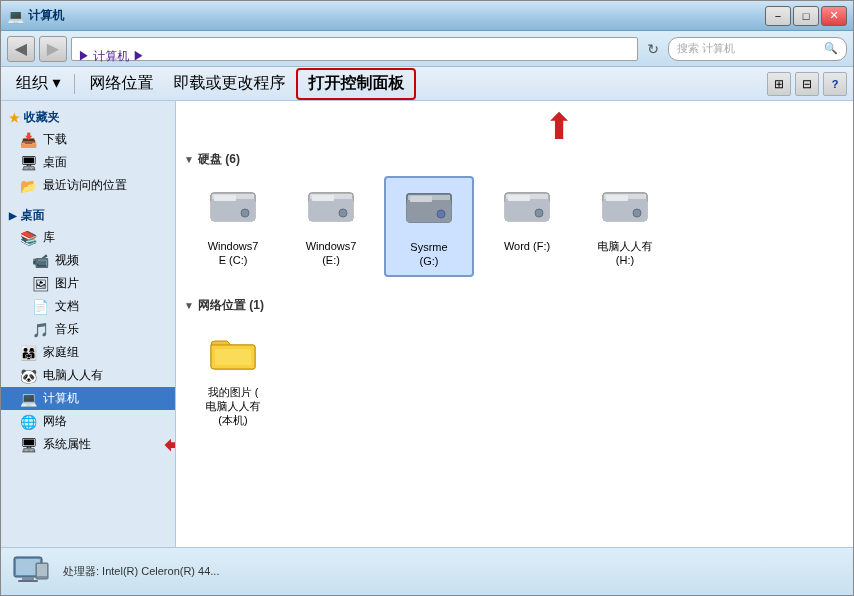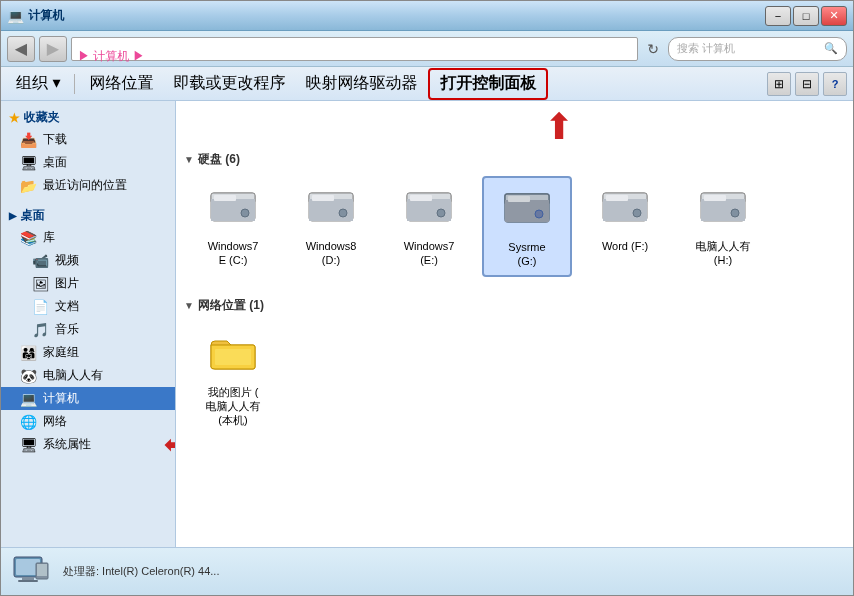--- a/index.html
+++ b/index.html
@@ -326,37 +326,36 @@
   </div>
 
   <div class="address-bar">
     <div class="nav-btn">
       <span style="font-size:16px;color:#666;">◀</span>
     </div>
     <div class="nav-btn">
       <span style="font-size:16px;color:#aaa;">▶</span>
     </div>
     <div class="address-path">
-      <span style="color:#ec4899;margin-top:16px;">▶  计算机  ▶</span>
+      <span style="color:#4c1d95;margin-top:16px;">▶  计算机  ▶</span>
     </div>
     <div class="refresh-btn">
       <span style="font-size:14px;color:#555;">↻</span>
     </div>
     <div class="search-box">
       <span style="color:#aaa;font-size:11px;">搜索 计算机</span>
       <span style="margin-left:auto;color:#888;">🔍</span>
     </div>
   </div>
 
   <div class="toolbar">
     <button class="toolbar-btn">组织 ▾</button>
     <div class="toolbar-separator"></div>
     <button class="toolbar-btn">网络位置</button>
     <button class="toolbar-btn">即载或更改程序</button>
-    <button class="toolbar-btn">映射网络驱动器</button>
 
     <div style="border:2px solid #cc0000;border-radius:4px;padding:1px;">
       <button class="toolbar-btn" style="font-weight:bold;">打开控制面板</button>
     </div>
 
     <div class="toolbar-right">
       <div class="view-btn">⊞</div>
       <div class="view-btn">⊟</div>
       <div style="width:24px;height:24px;border:1px solid #a0b0c0;border-radius:2px;background:linear-gradient(to bottom,#e8e8e8,#d0d0d0);display:flex;align-items:center;justify-content:center;font-size:11px;font-weight:bold;cursor:pointer;color:#003399;">?</div>
     </div>
@@ -452,32 +451,20 @@
               <rect x="4" y="8" width="44" height="28" rx="3" fill="#c0c8d0" stroke="#888" stroke-width="1"></rect>
               <rect x="4" y="8" width="44" height="10" rx="2" fill="#d8dce0" stroke="#888" stroke-width="1"></rect>
               <rect x="4" y="14" width="44" height="22" rx="0" fill="#b8bfc8"></rect>
               <circle cx="38" cy="28" r="4" fill="#8090a0" stroke="#607080" stroke-width="1"></circle>
               <rect x="7" y="10" width="22" height="6" rx="1" fill="#e8eaee"></rect>
             </svg>
           </div>
           <div class="drive-label">Windows7<br>E (C:)</div>
         </div>
 
-        <div class="drive-item">
-          <div class="drive-icon">
-            <svg class="hdd-svg" viewBox="0 0 52 44" xmlns="http://www.w3.org/2000/svg">
-              <rect x="4" y="8" width="44" height="28" rx="3" fill="#c0c8d0" stroke="#888" stroke-width="1"></rect>
-              <rect x="4" y="8" width="44" height="10" rx="2" fill="#d8dce0" stroke="#888" stroke-width="1"></rect>
-              <rect x="4" y="14" width="44" height="22" rx="0" fill="#b8bfc8"></rect>
-              <circle cx="38" cy="28" r="4" fill="#8090a0" stroke="#607080" stroke-width="1"></circle>
-              <rect x="7" y="10" width="22" height="6" rx="1" fill="#e8eaee"></rect>
-            </svg>
-          </div>
-          <div class="drive-label">Windows8<br>(D:)</div>
-        </div>
 
         <div class="drive-item">
           <div class="drive-icon">
             <svg class="hdd-svg" viewBox="0 0 52 44" xmlns="http://www.w3.org/2000/svg">
               <rect x="4" y="8" width="44" height="28" rx="3" fill="#c0c8d0" stroke="#888" stroke-width="1"></rect>
               <rect x="4" y="8" width="44" height="10" rx="2" fill="#d8dce0" stroke="#888" stroke-width="1"></rect>
               <rect x="4" y="14" width="44" height="22" rx="0" fill="#b8bfc8"></rect>
               <circle cx="38" cy="28" r="4" fill="#8090a0" stroke="#607080" stroke-width="1"></circle>
               <rect x="7" y="10" width="22" height="6" rx="1" fill="#e8eaee"></rect>
             </svg>

